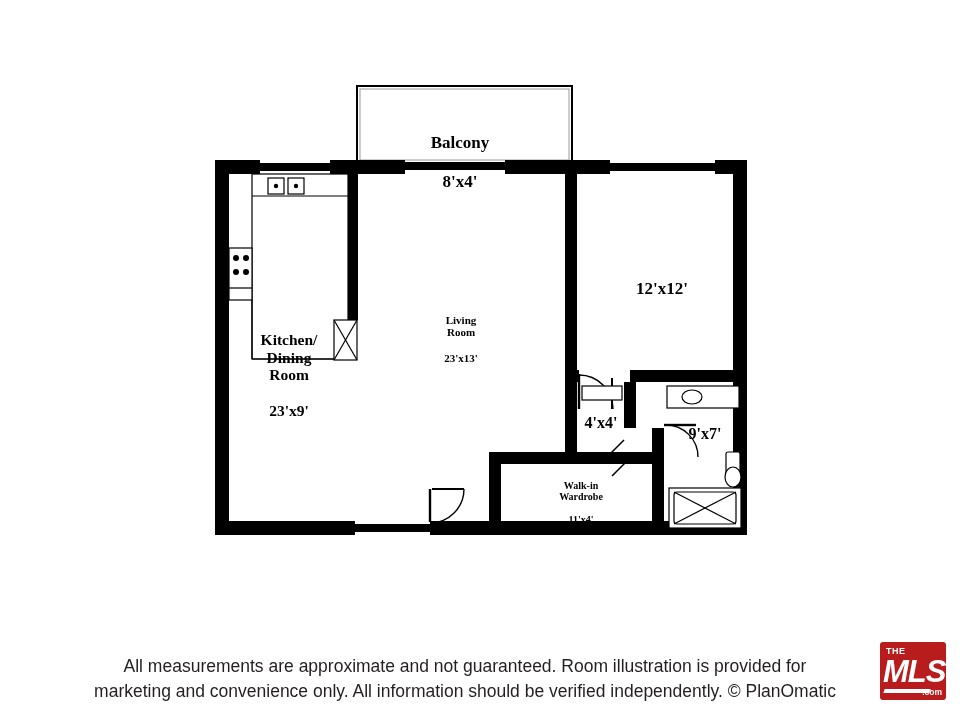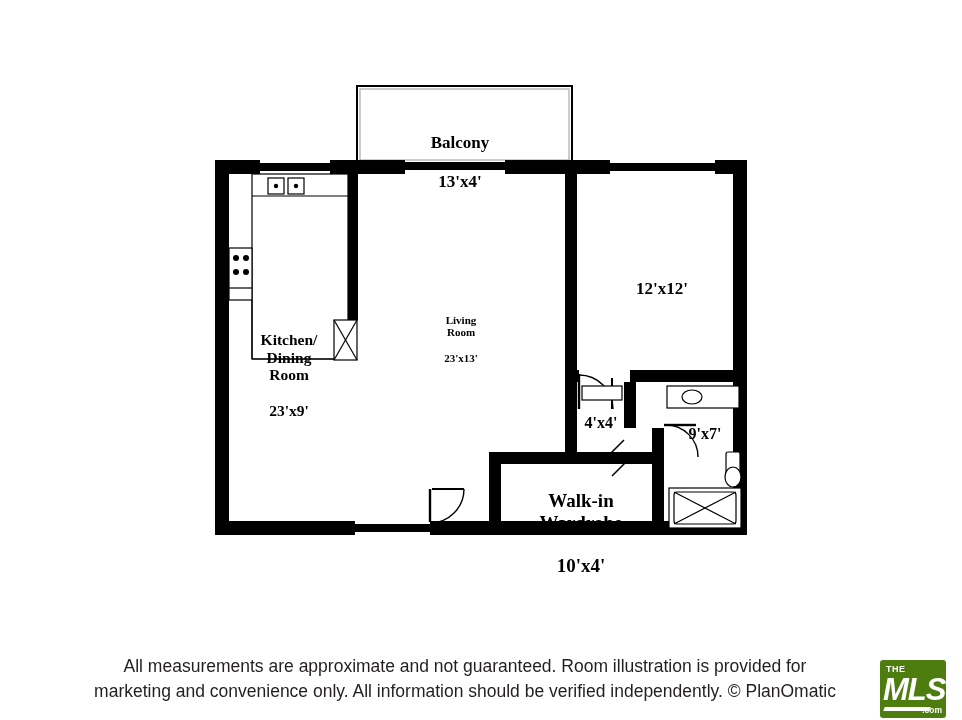--- a/index.html
+++ b/index.html
@@ -53,24 +53,24 @@
     width: 810px;
     text-align: center;
     font-family: "Liberation Sans", sans-serif;
     font-size: 17.5px;
     line-height: 1.45;
     color: #231f20;
   }
   #mls-logo {
     position: absolute;
     right: 16px;
-    top: 20px;
+    top: 2px;
     width: 66px;
     height: 58px;
-    background: #4d7c0f;
+    background: #b91c1c;
     border-radius: 3px;
     color: #ffffff;
     font-family: "Liberation Sans", sans-serif;
     overflow: hidden;
   }
   #mls-the {
     position: absolute;
     left: 6px;
     top: 4px;
     font-size: 9px;
@@ -216,44 +216,44 @@
     </g>
 
     <g fill="#ffffff" stroke="#000000" stroke-width="1.2">
       <rect x="582" y="386" width="40" height="14"></rect>
     </g>
   </svg>
 
   
   <div class="room-label" style="left:390px; top:113px; width:140px; font-size:17px;">
     <div>Balcony</div>
-    <div>13'x4'</div>
+    <div>8'x4'</div>
   </div>
 
   <div class="room-label" style="left:587px; top:259px; width:150px; font-size:17px;">
     <div>12'x12'</div>
   </div>
 
   <div class="room-label" style="left:219px; top:313px; width:140px; font-size:15.5px;">
     <div>Kitchen/
 Dining
 Room</div>
     <div>23'x9'</div>
   </div>
 
   <div class="room-label" style="left:391px; top:301px; width:140px; font-size:11px;">
     <div>Living
 Room</div>
     <div>23'x13'</div>
   </div>
 
-  <div class="room-label" style="left:506px; top:468px; width:150px; font-size:19px;">
+  <div class="room-label" style="left:506px; top:468px; width:150px; font-size:10px;">
     <div>Walk-in
 Wardrobe</div>
-    <div>10'x4'</div>
+    <div>11'x4'</div>
   </div>
 
   <div class="dim-label" style="left:561px; top:414px; width:80px; font-size:16px;">4'x4'</div>
 
   <div class="dim-label" style="left:665px; top:425px; width:80px; font-size:16px;">9'x7'</div>
 
 </div>
 
 <div id="footer">
   <div id="disclaimer">

